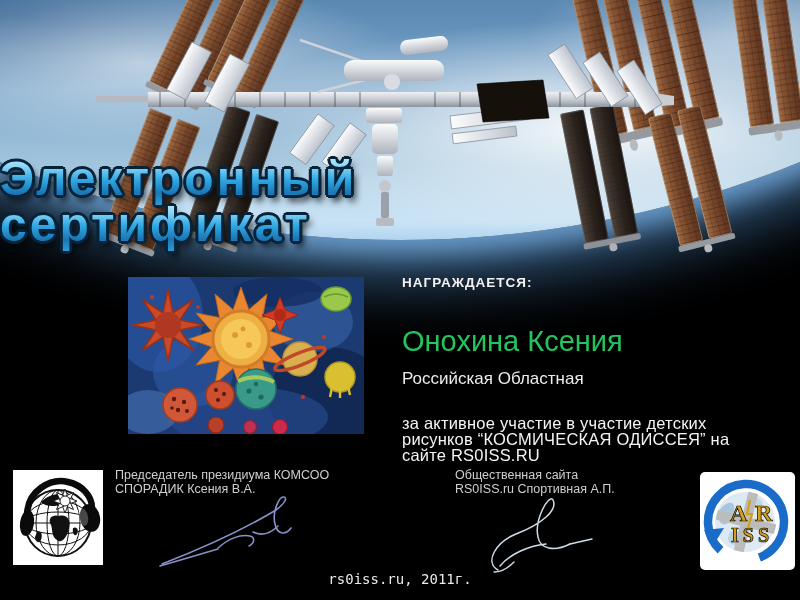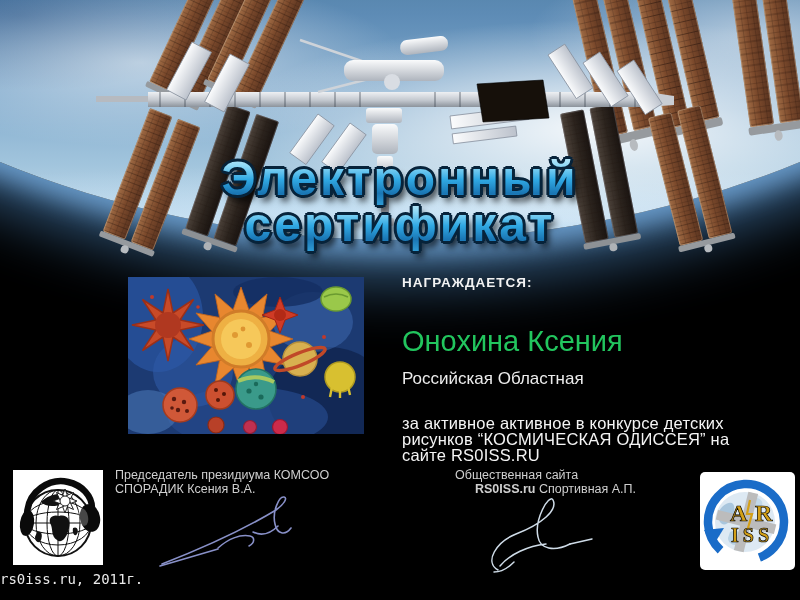--- a/index.html
+++ b/index.html
@@ -14,21 +14,21 @@
       radial-gradient(ellipse 300px 100px at 31% 88%, rgba(35,75,125,0.55), rgba(35,75,125,0) 75%),
       radial-gradient(ellipse 330px 110px at 68% 89%, rgba(255,255,255,0.5), rgba(255,255,255,0) 70%),
       radial-gradient(ellipse 900px 70px at 50% 99%, rgba(205,232,252,0.6), rgba(205,232,252,0) 80%),
       linear-gradient(180deg,#49799c 84%,#5e8cb6 88%,#7fa9cc 92%,#a2c5dd 96%,#c4dcec 99%,#9cc6e6 100%);
     box-shadow:0 26px 60px 16px rgba(96,168,238,0.50), 0 10px 24px 4px rgba(170,215,255,0.65);
     }
   
   .org-header{position:absolute;top:11px;left:0;width:100%;text-align:center;z-index:6;
     color:#323c5c;font-size:13.5px;font-weight:bold;line-height:15px;letter-spacing:.4px;
     text-shadow:1px 1px 0 rgba(205,220,238,0.35);}
-  .title-wrap{position:absolute;top:156px;left:0;width:100%;text-align:center;z-index:6;}
+  .title-wrap{position:absolute;top:156px;left:0;width:100%;z-index:6;}
   .glossy-line{position:relative;display:inline-block;font-size:48px;font-weight:bold;
     letter-spacing:3px;line-height:46px;}
   .glossy-line .outline{position:absolute;left:0;top:0;color:#07233a;
     text-shadow:-3px 0 0 #07233a,3px 0 0 #07233a,0 -3px 0 #07233a,0 3px 0 #07233a,
                 -2px -2px 0 #07233a,2px -2px 0 #07233a,-2px 2px 0 #07233a,2px 2px 0 #07233a,
                 4px 6px 7px rgba(0,0,0,0.85);}
   .glossy-line .fill{position:relative;color:#3db0e8;}
   @supports ((-webkit-background-clip:text) or (background-clip:text)){
     .glossy-line .fill{
       background:linear-gradient(180deg,#d4f1fc 2%,#8fd9f6 26%,#30a9e4 52%,#1a76b4 78%,#2f9bd4 100%);
@@ -38,24 +38,24 @@
   .award .label{font-size:13.5px;font-weight:bold;letter-spacing:1px;color:#f2f2f2;}
   .award .name{margin-top:35px;font-size:29px;color:#22c55e;}
   .award .country{margin-top:11px;font-size:17px;color:#ececec;}
   .award .reason{margin-top:26px;width:338px;font-size:16.5px;line-height:16px;color:#f4f4f4;letter-spacing:.2px;}
 
   .artwork{position:absolute;left:128px;top:277px;width:236px;height:157px;z-index:6;}
 
   .sig-head{position:absolute;z-index:6;font-size:12.5px;line-height:14px;color:#cfcfcf;}
   .sig-head.left{left:115px;top:468px;font-weight:normal;}
   .sig-head.right{left:455px;top:468px;}
-  .sig-head.right b{font-weight:bold;margin-left:20px;}
+  .sig-head.right b{font-weight:normal;}
   .sig-svg{position:absolute;z-index:6;}
   .logo{position:absolute;z-index:6;}
-  .site-line{position:absolute;left:0;top:571px;width:100%;text-align:left;z-index:6;
+  .site-line{position:absolute;left:0;top:571px;width:100%;text-align:center;z-index:6;
     font-family:"DejaVu Sans Mono","Liberation Mono",monospace;font-size:14px;color:#eaeaea;}
   .iss{position:absolute;left:0;top:0;z-index:3;}
 </style>
 </head>
 <body>
 
 <div class="stage">
 
   <div class="earth"></div>
 
@@ -266,21 +266,21 @@
     <circle cx="24" cy="20" r="2" fill="#c0392b"></circle>
       <circle cx="196" cy="60" r="2" fill="#c0392b"></circle>
     <circle cx="175" cy="120" r="2" fill="#c0392b"></circle>
       <circle cx="70" cy="30" r="1.8" fill="#c0392b"></circle>
   </svg>
 
   <div class="award">
     <div class="label">НАГРАЖДАЕТСЯ:</div>
     <div class="name">Онохина Ксения</div>
     <div class="country">Российская Областная</div>
-    <div class="reason">за активное активное в конкурсе детских рисунков “КОСМИЧЕСКАЯ ОДИССЕЯ” на сайте RS0ISS.RU</div>
+    <div class="reason">за активное участие в участие детских рисунков “КОСМИЧЕСКАЯ ОДИССЕЯ” на сайте RS0ISS.RU</div>
   </div>
 
   <svg class="logo" style="left:13px;top:470px" width="90" height="95" viewBox="0 0 90 95" aria-hidden="true">
     <rect width="90" height="95" fill="#ffffff"></rect>
     <g>
       <circle cx="45" cy="53" r="33" fill="#fff" stroke="#111" stroke-width="2"></circle>
       <ellipse cx="45" cy="53" rx="11" ry="33" fill="none" stroke="#111" stroke-width="1"></ellipse>
       <ellipse cx="45" cy="53" rx="22" ry="33" fill="none" stroke="#111" stroke-width="1"></ellipse>
       <ellipse cx="45" cy="53" rx="33" ry="11" fill="none" stroke="#111" stroke-width="1"></ellipse>
       <ellipse cx="45" cy="53" rx="33" ry="22" fill="none" stroke="#111" stroke-width="1"></ellipse>

